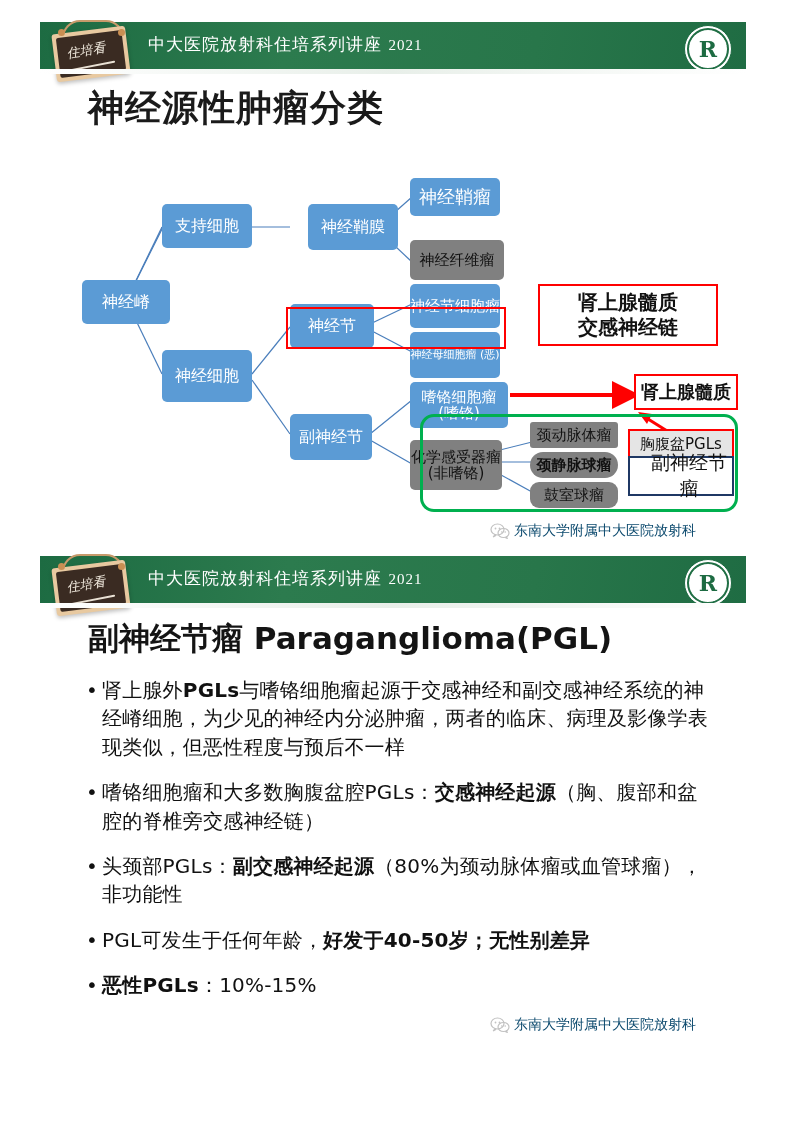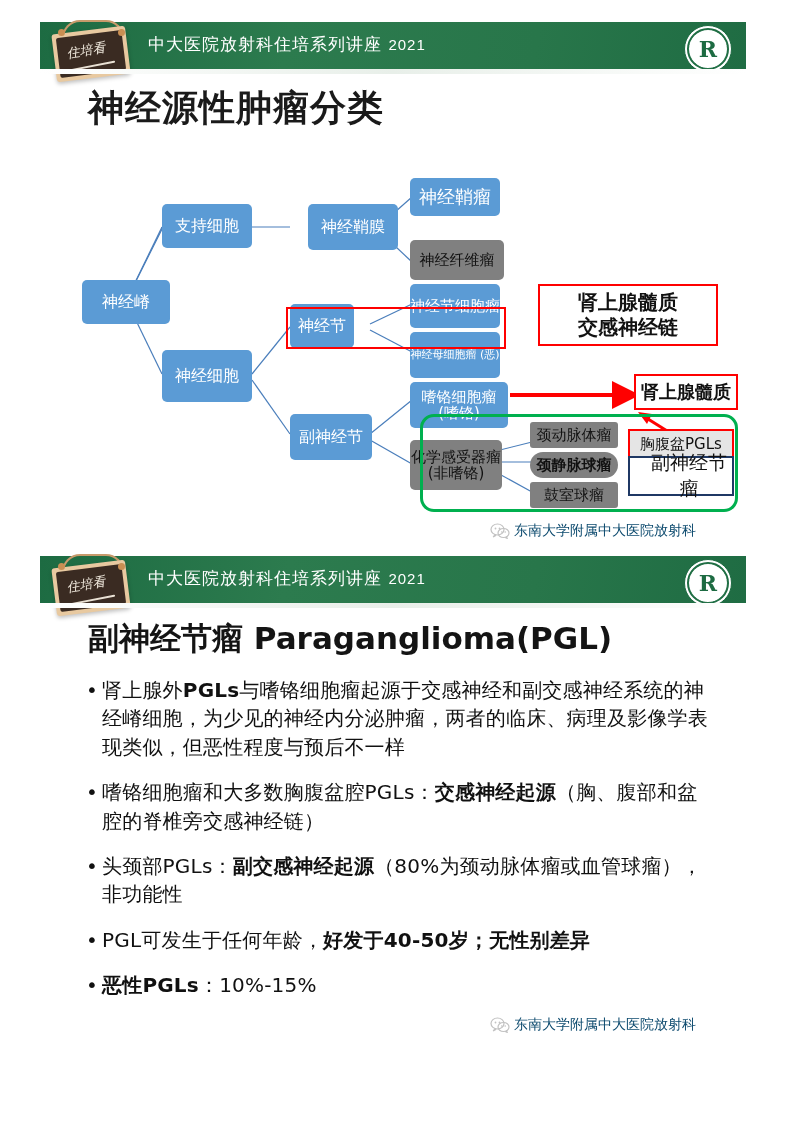--- a/index.html
+++ b/index.html
@@ -13,21 +13,21 @@
   #slide2{top:556px;height:518px;}
 
   
   .hdr{position:absolute;left:0;top:0;width:100%;height:48px;
        background:linear-gradient(100deg,#1d6b42 0%,#2c7b4e 35%,#28764a 70%,#1f6c43 100%);
        overflow:visible;}
   .hdr:after{content:"";position:absolute;left:0;bottom:-4px;width:100%;height:5px;
        background:linear-gradient(90deg,#ffffff 0%,#e8efe9 50%,#ffffff 100%);}
   .hdr-title{position:absolute;left:108px;top:11px;font-size:17px;color:#ffffff;
        font-family:"DejaVu Serif","Liberation Serif",serif;letter-spacing:1px;white-space:nowrap;}
-  .hdr-title .yr{font-family:Liberation Sans, sans-serif;font-size:15px;}
+  .hdr-title .yr{font-family:Liberation Serif, serif;font-size:15px;}
 
   
   .chalk{position:absolute;left:8px;top:-2px;width:86px;height:66px;}
   .chalk .rope{position:absolute;left:14px;top:0;width:58px;height:16px;
        border-top:2px solid #c79a6b;border-left:2px solid #c79a6b;border-right:2px solid #c79a6b;
        border-radius:40px 40px 0 0;}
   .chalk .board{position:absolute;left:6px;top:10px;width:74px;height:48px;
        background:#e8c9a0;border-radius:3px;transform:rotate(-7deg);
        box-shadow:0 2px 4px rgba(0,0,0,.25);padding:4px;box-sizing:border-box;}
   .chalk .inner{width:100%;height:100%;background:#3a2b22;border-radius:2px;position:relative;}
@@ -136,37 +136,37 @@
     <div class="nd blue" style="left:122px;top:52px;width:90px;height:44px;font-size:16px;">支持细胞</div>
 
     <div class="nd blue" style="left:250px;top:52px;width:90px;height:46px;font-size:16px;margin-left:18px;">神经鞘膜</div>
 
     <div class="nd blue" style="left:370px;top:26px;width:90px;height:38px;font-size:18px;">神经鞘瘤</div>
 
     <div class="nd grey" style="left:370px;top:88px;width:94px;height:40px;font-size:15px;">神经纤维瘤</div>
 
     <div class="nd blue" style="left:122px;top:198px;width:90px;height:52px;font-size:16px;">神经细胞</div>
 
-    <div class="nd blue" style="left:250px;top:152px;width:64px;height:44px;font-size:16px;">神经节</div>
+    <div class="nd blue" style="left:250px;top:152px;width:84px;height:44px;font-size:16px;">神经节</div>
 
     <div class="nd blue" style="left:370px;top:132px;width:90px;height:44px;font-size:15px;">神经节细胞瘤</div>
 
     <div class="nd blue" style="left:370px;top:180px;width:90px;height:46px;font-size:11px;">神经母细胞瘤 (恶)</div>
 
     <div class="nd blue" style="left:250px;top:262px;width:82px;height:46px;font-size:16px;">副神经节</div>
 
     <div class="nd blue" style="left:370px;top:230px;width:98px;height:46px;font-size:15px;">嗜铬细胞瘤 (嗜铬)</div>
 
     <div class="nd grey" style="left:370px;top:288px;width:92px;height:50px;font-size:15px;">化学感受器瘤 (非嗜铬)</div>
 
     <div class="nd grey" style="left:490px;top:270px;width:88px;height:26px;font-size:15px;border-radius:3px;">颈动脉体瘤</div>
 
     <div class="nd grey" style="left:490px;top:300px;width:88px;height:26px;font-size:15px;border-radius:13px;font-weight:bold;">颈静脉球瘤</div>
 
-    <div class="nd grey" style="left:490px;top:330px;width:88px;height:26px;font-size:15px;border-radius:3px;">鼓室球瘤</div>
+    <div class="nd grey" style="left:490px;top:330px;width:88px;height:26px;font-size:15px;border-radius:9px;">鼓室球瘤</div>
 
     <div style="position:absolute;left:246px;top:155px;width:220px;height:42px;border:2.5px solid #ff0000;
                 box-sizing:border-box;pointer-events:none;"></div>
 
     <div class="anno red-out" style="left:498px;top:132px;width:180px;height:62px;flex-direction:column;
              font-size:20px;font-weight:bold;line-height:1.25;background:transparent;">
       <span>肾上腺髓质</span>
       <span>交感神经链</span>
     </div>
 

